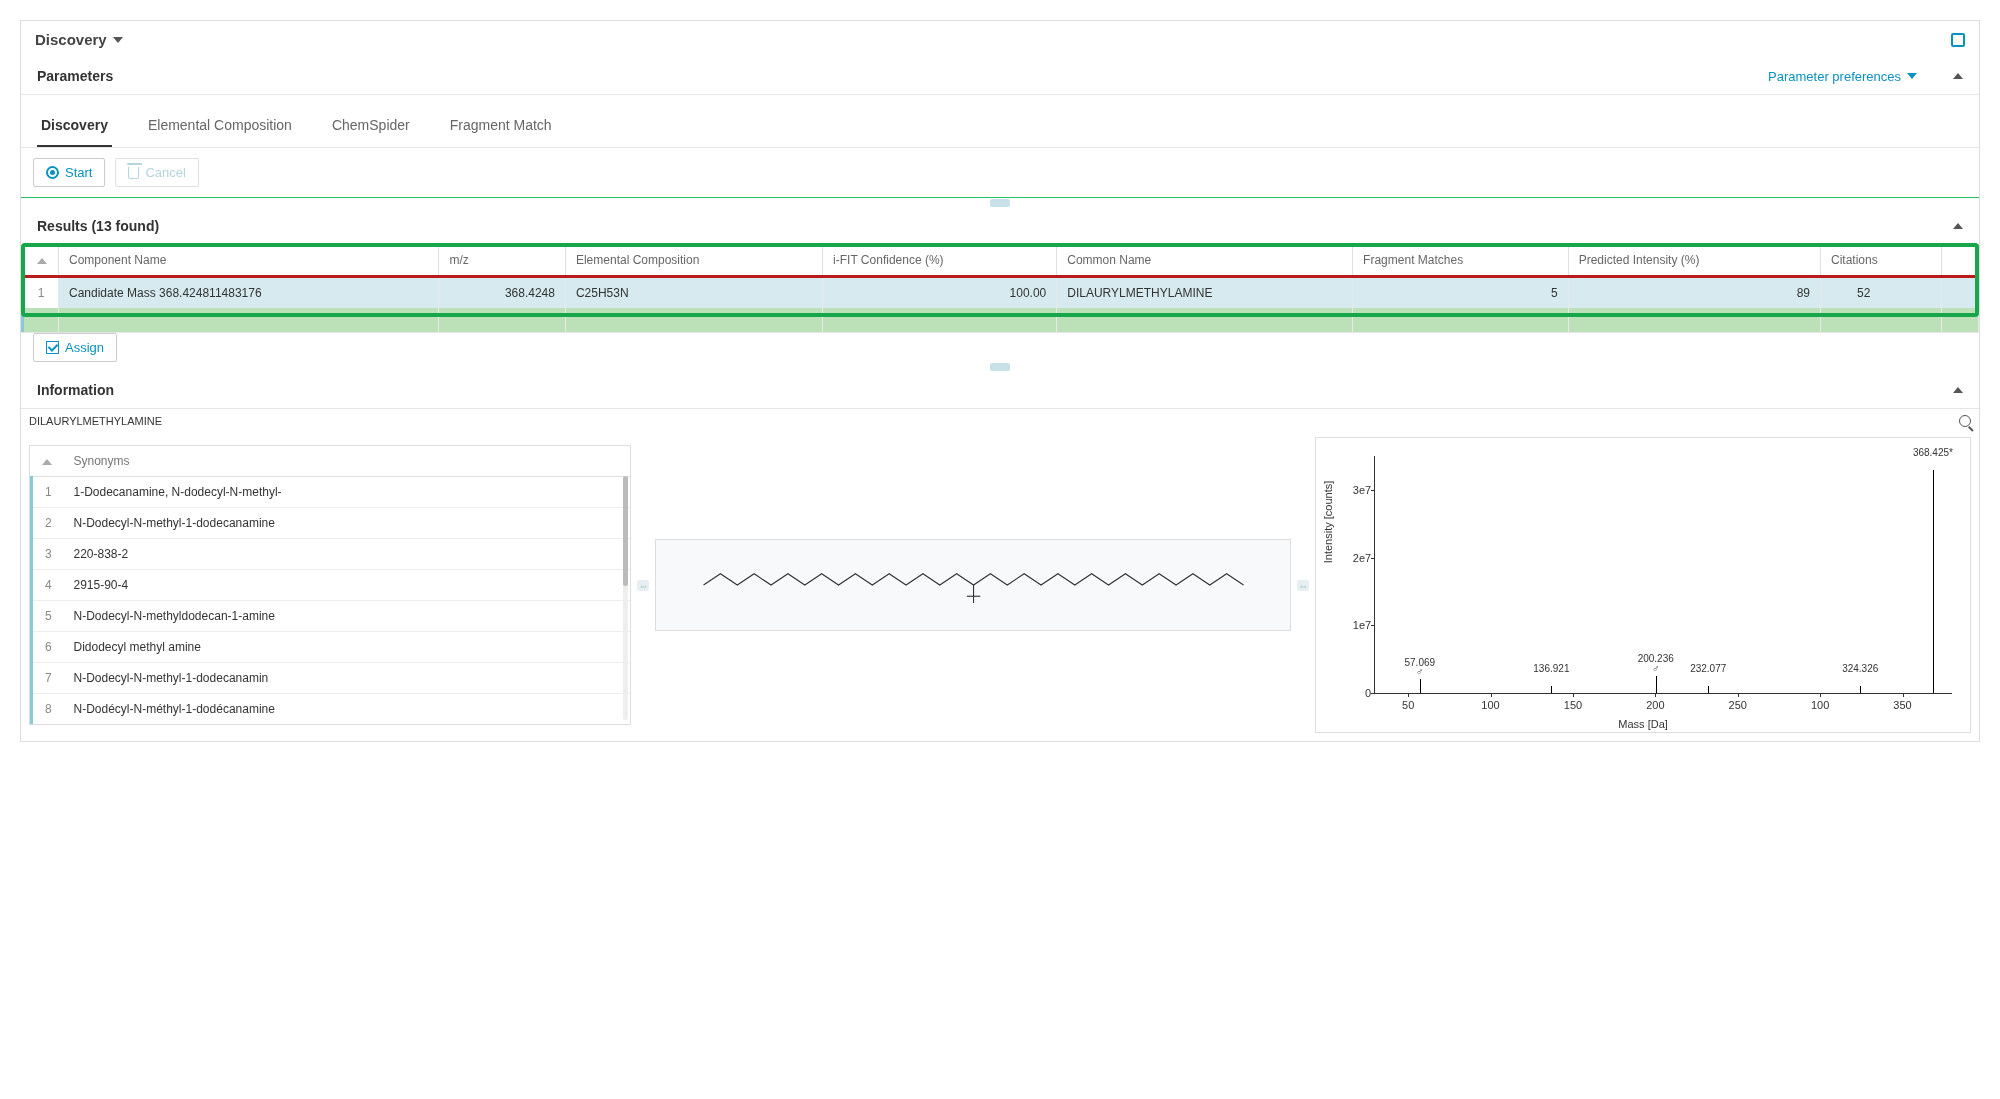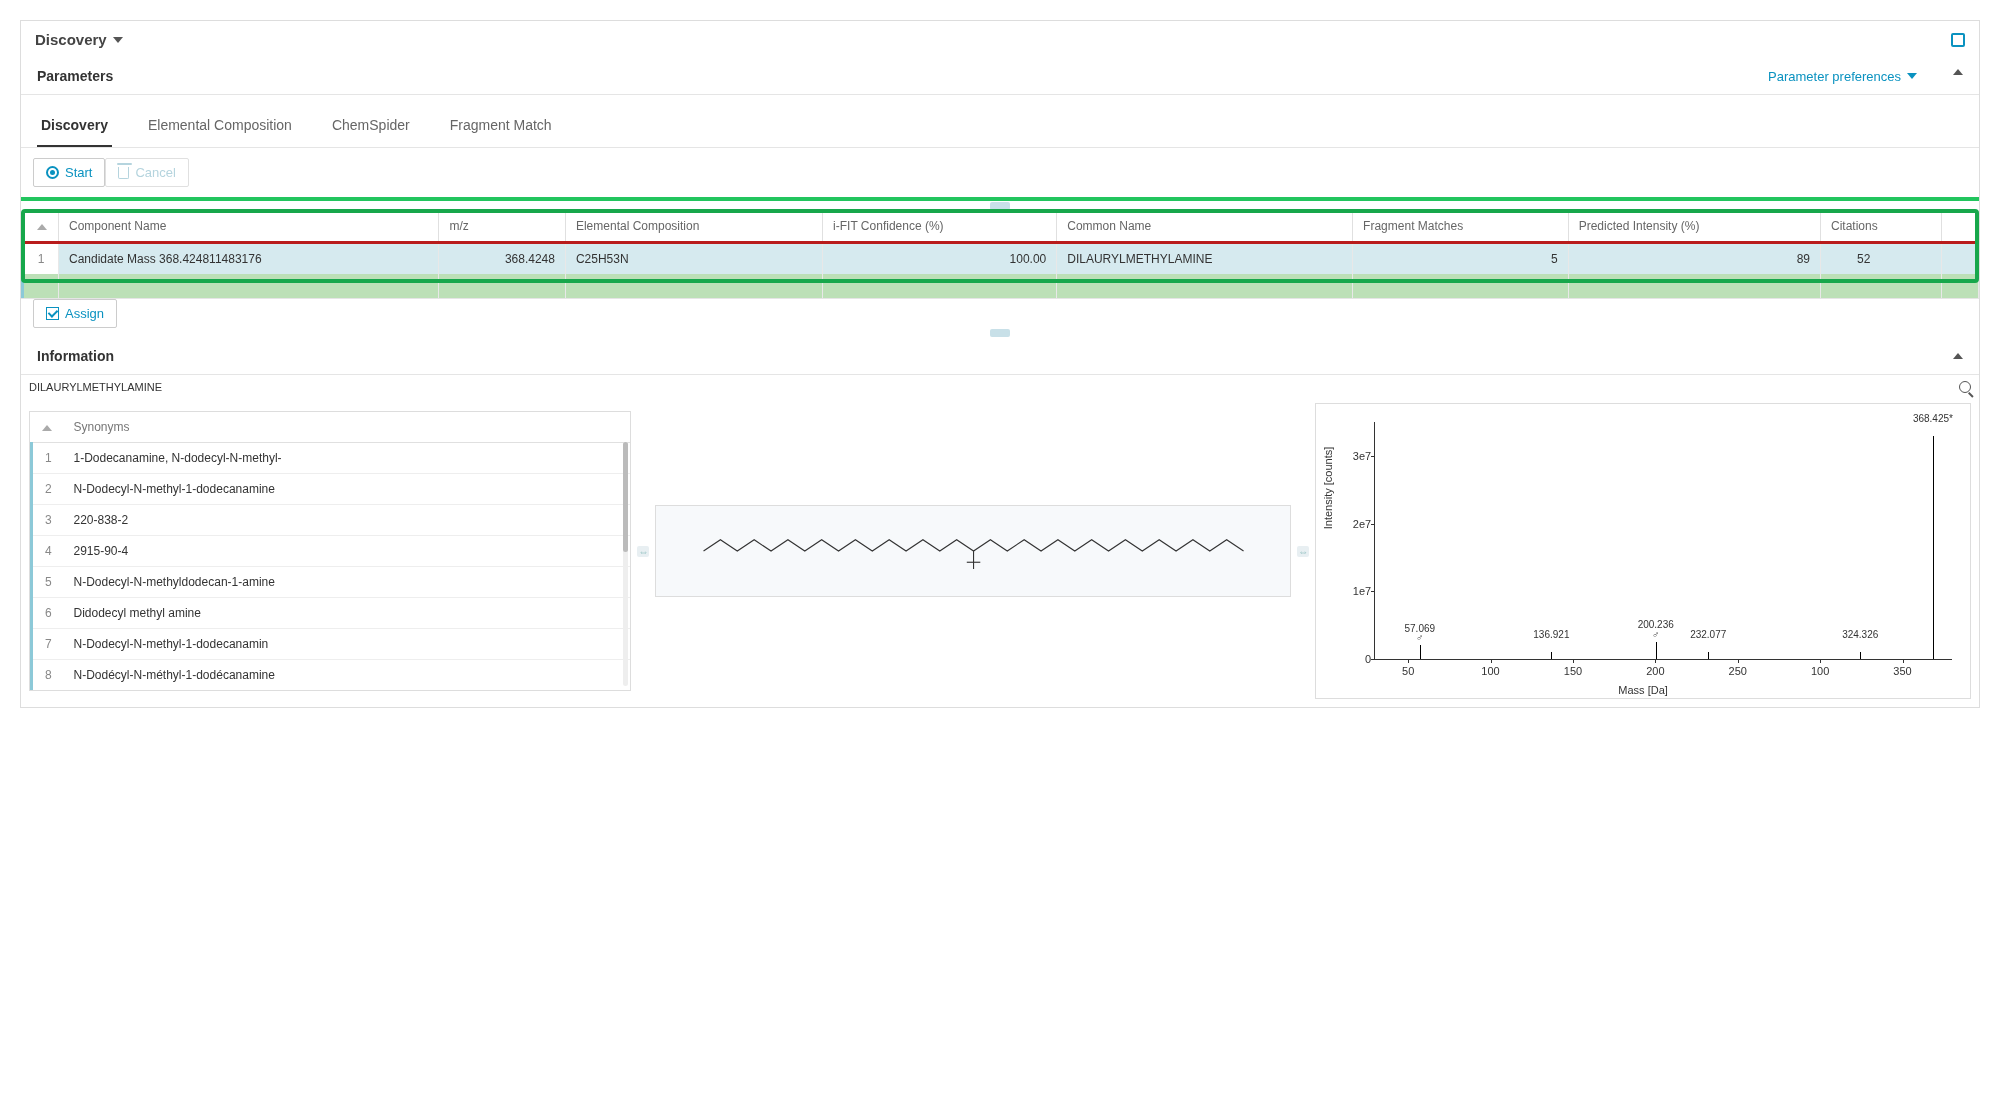--- a/index.html
+++ b/index.html
@@ -58,21 +58,21 @@
     color: #0a92c0;
     font-size: 13px;
     font-weight: 500;
     display: flex;
     align-items: center;
     gap: 6px;
     margin-right: 20px;
     cursor: pointer;
   }
   .param-prefs .caret-down { border-top-color: #0a92c0; }
-  .right-group { display: flex; gap: 16px; }
+  .right-group { display: flex; align-items: center; gap: 16px; }
   .tabs {
     display: flex;
     align-items: center;
     gap: 32px;
     padding: 12px 16px 0 16px;
     border-bottom: 1px solid #e5e5e5;
   }
   .tab {
     padding: 10px 4px 12px 4px;
     color: #666;
@@ -81,22 +81,23 @@
     cursor: pointer;
     border-bottom: 2px solid transparent;
   }
   .tab.active {
     color: #333;
     font-weight: 600;
     border-bottom: 2px solid #333;
   }
   .toolbar {
     display: flex;
+    gap: 10px;
     padding: 10px 12px;
-    border-bottom: 4px solid #22c55e;
+    border-bottom: 1px solid #22c55e;
   }
   .btn {
     border: 1px solid #ccc;
     background: #fff;
     padding: 6px 12px;
     font-size: 13px;
     color: #0a92c0;
     display: flex;
     align-items: center;
     gap: 6px;
@@ -446,20 +447,24 @@
     <button class="btn disabled">
       <span class="trash"></span>
       <span>Cancel</span>
     </button>
   </div>
 
   <div class="separator-handle">
       <span></span>
     </div>
 
+  <div class="section-header">
+    <span class="section-title">Results (13 found)</span>
+    <span class="icon-collapse"></span>
+  </div>
 
   <div class="results-table-wrap">
     <div class="highlight-border"></div>
     <table class="results-table">
       <thead>
         <tr>
           <th class="idx"><span class="tri"></span></th>
           <th>Component Name</th>
           <th>m/z</th>
           <th>Elemental Composition</th>

